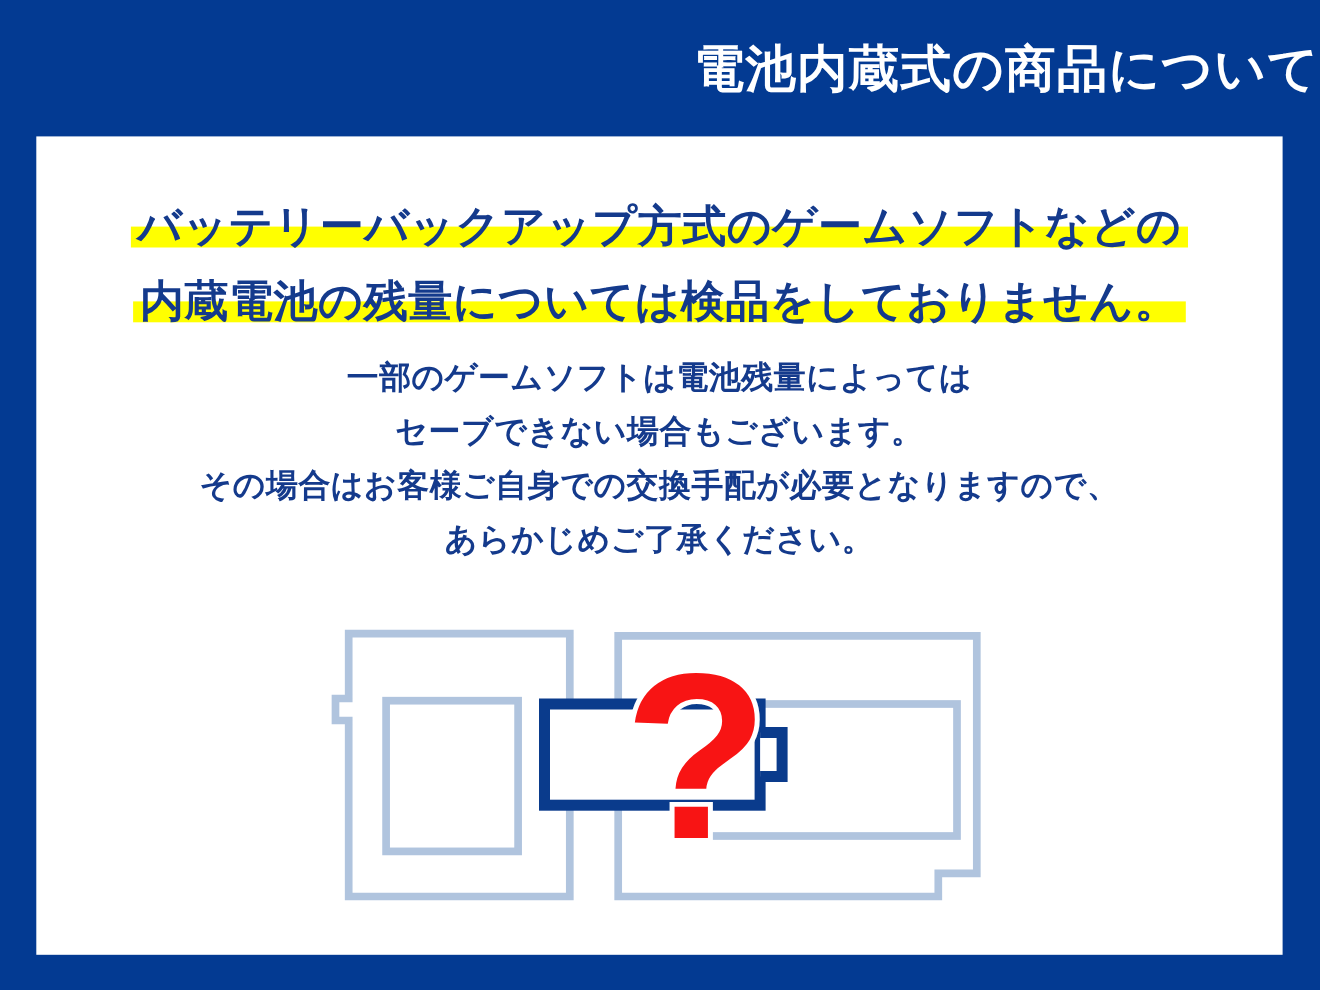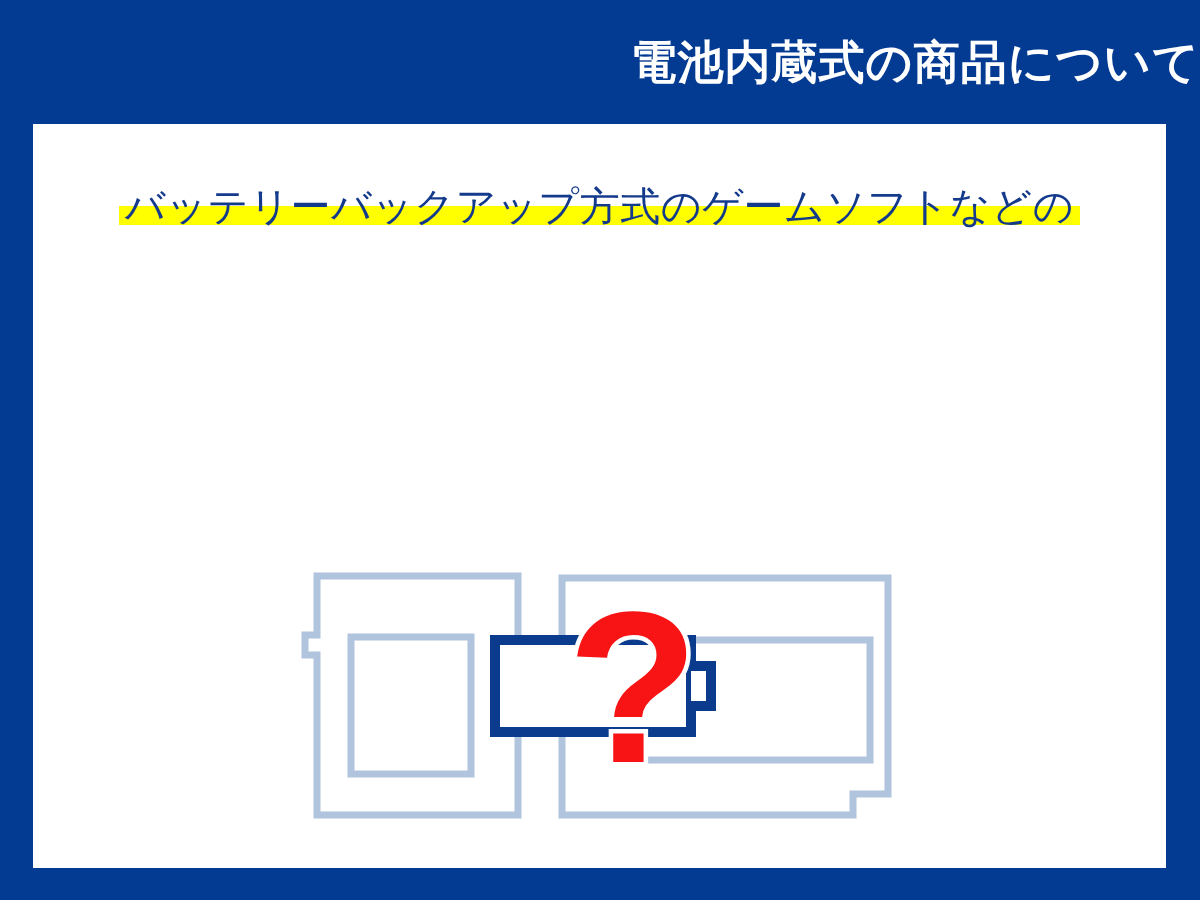--- a/index.html
+++ b/index.html
@@ -65,21 +65,21 @@
     display: block;
     height: 68px;
     line-height: 68px;
     white-space: nowrap;
   }
   .headline-text {
     position: relative;
     display: inline-block;
     color: #143a8c;
     font-size: 40px;
-    font-weight: normal;
+    font-weight: bold;
     letter-spacing: 0.5px;
     line-height: 68px;
     z-index: 2;
     padding: 0 6px;
   }
   .headline-text::before {
     content: "";
     position: absolute;
     left: 0;
     right: 0;
@@ -129,22 +129,31 @@
   <div class="header">
     <div class="header-title">電池内蔵式の商品について</div>
   </div>
 
   <div class="card">
 
     <div class="headline">
       <span class="headline-line">
         <span class="headline-text">バッテリーバックアップ方式のゲームソフトなどの</span>
       </span>
+      <span class="headline-line">
+        <span class="headline-text">内蔵電池の残量については検品をしておりません。</span>
+      </span>
     </div>
 
+    <div class="body-copy">
+      <span class="body-line">一部のゲームソフトは電池残量によっては</span>
+      <span class="body-line">セーブできない場合もございます。</span>
+      <span class="body-line">その場合はお客様ご自身での交換手配が必要となりますので、</span>
+      <span class="body-line">あらかじめご了承ください。</span>
+    </div>
 
     <div class="illustration">
       <svg viewBox="0 0 1133 300" xmlns="http://www.w3.org/2000/svg">
 
         <g>
           <path d="M 284 32 L 485 32 L 485 271 L 284 271 L 284 111 L 272 111 L 272 91 L 284 91 Z" fill="none" stroke="#b0c4de" stroke-width="7" stroke-linejoin="miter"></path>
           <rect x="318" y="93" width="120" height="137" fill="none" stroke="#b0c4de" stroke-width="7"></rect>
         </g>
 
         <g>

